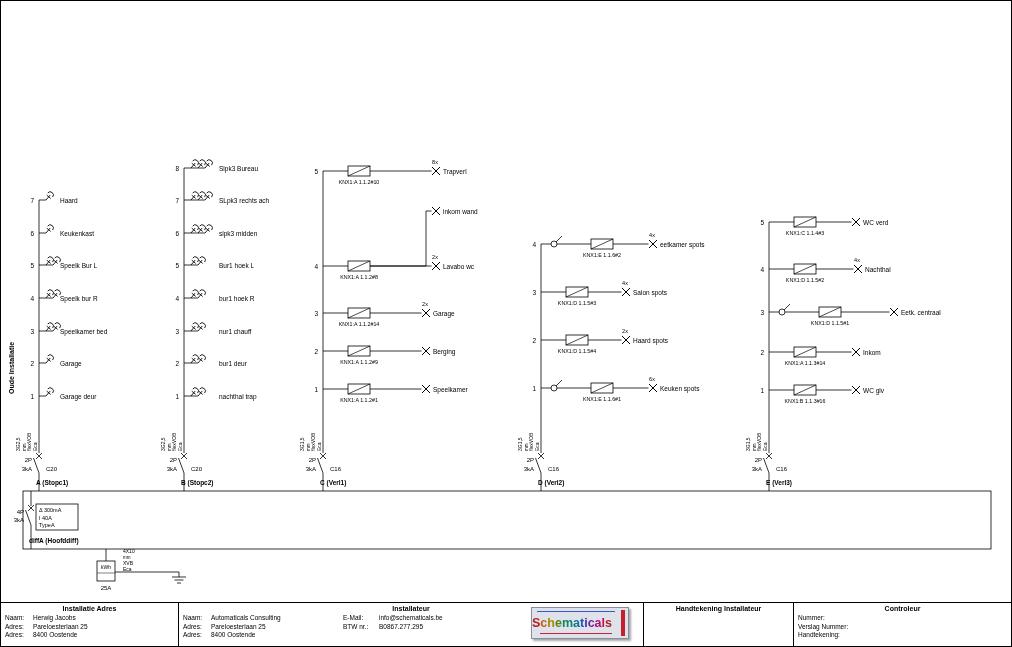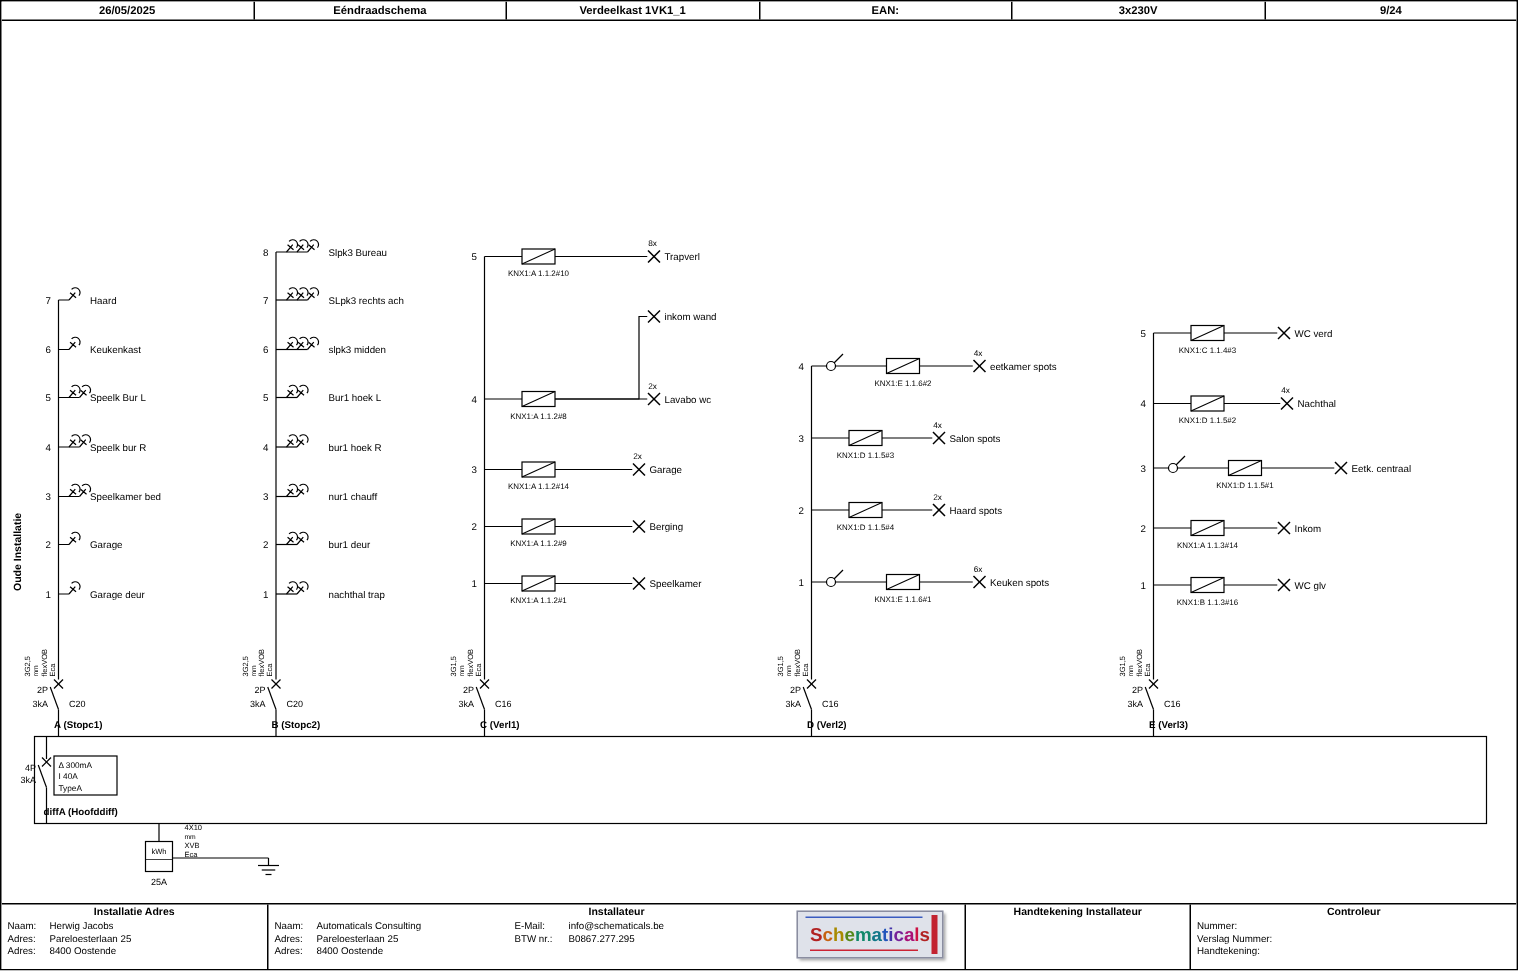--- a/index.html
+++ b/index.html
@@ -14,39 +14,31 @@
 .footer{position:absolute;left:0;right:0;bottom:0;height:44px;border-top:1px solid #000;display:flex;background:#fff;z-index:2;font-size:6.5px;color:#000}
 .fcell{border-right:1px solid #000;position:relative;padding:1px 4px;overflow:hidden}
 .fcell:last-child{border-right:none}
 .fgrow{flex:1}
 .fhead{font-weight:bold;font-size:7px;text-align:center;line-height:10px;white-space:nowrap}
 .frow{line-height:8.5px;white-space:nowrap}
 .flab{display:inline-block;width:28px}
 .flab2{display:inline-block;width:36px}
 .fcols{display:flex}
 .fcol1{width:160px}
-.logo{position:absolute;top:4px;right:14px;width:98px;height:32px;background:#dfe2ea;border:1px solid #8a8da0;box-shadow:1.5px 1.5px 2px rgba(0,0,0,.35);display:flex;align-items:center;justify-content:flex-end}
+.logo{position:absolute;top:4px;right:14px;width:98px;height:32px;background:#dfe2ea;border:1px solid #8a8da0;box-shadow:1.5px 1.5px 2px rgba(0,0,0,.35);display:flex;align-items:center;justify-content:flex-start}
 .logo .bar{position:absolute;right:3px;top:2px;bottom:2px;width:4px;background:#c22230}
 .logo .topline{position:absolute;top:3px;left:5px;right:13px;height:1px;background:#3a5bc0}
 .logo .underline{position:absolute;bottom:4px;left:8px;right:16px;height:1px;background:#c23}
 .logo .word{font-size:12.5px;font-weight:bold;padding-right:8px;white-space:nowrap}
 </style>
 </head>
 <body>
 
 <div class="page">
 
-  <div class="topbar">
-    <div class="tcell">26/05/2025</div>
-    <div class="tcell">Eéndraadschema</div>
-    <div class="tcell">Verdeelkast 1VK1_1</div>
-    <div class="tcell">EAN:</div>
-    <div class="tcell">3x230V</div>
-    <div class="tcell">9/24</div>
-  </div>
 
   <svg id="schematic" width="1012" height="647">
       <g transform="translate(13,393) rotate(-90)">
         <text x="0" y="0" font-size="7" text-anchor="start" fill="#000" font-weight="bold">Oude Installatie</text>
       </g>
       <g>
         <line x1="38" y1="199" x2="38" y2="452" stroke="#000" stroke-width="0.8"></line>
         <g>
           <line x1="35" y1="452" x2="41" y2="458" stroke="#000" stroke-width="0.8"></line>
           <line x1="35" y1="458" x2="41" y2="452" stroke="#000" stroke-width="0.8"></line>

